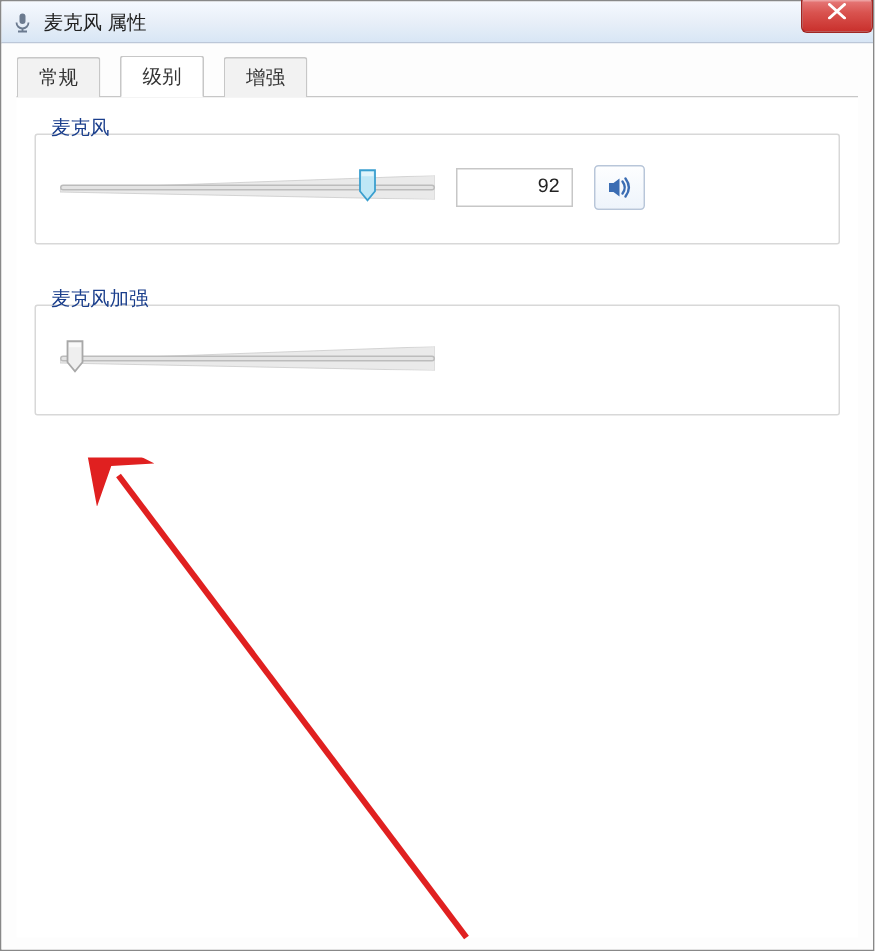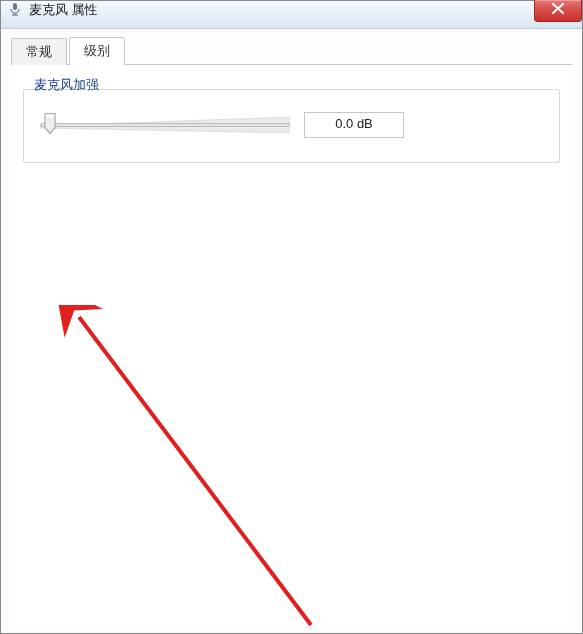--- a/index.html
+++ b/index.html
@@ -16,20 +16,21 @@
     background: #fff;
     position: relative;
     border: 1px solid #888;
     box-shadow: 0 0 8px rgba(0,0,0,0.2);
   }
   .titlebar {
     height: 28px;
     background: linear-gradient(to bottom, #f5f9ff 0%, #e8eff8 50%, #d8e6f5 100%);
     border-bottom: 1px solid #bcc7d8;
     display: flex;
+    align-items: center;
     padding: 0 6px;
     position: relative;
   }
   .titlebar-icon {
     width: 16px;
     height: 16px;
     margin-right: 6px;
     display: flex;
     align-items: center;
     justify-content: center;
@@ -70,21 +71,21 @@
     height: 28px;
     border-bottom: 1px solid #c7c7c7;
   }
   .tab {
     padding: 4px 14px;
     font-size: 13px;
     color: #333;
     background: #f2f2f2;
     border: 1px solid #c7c7c7;
     border-bottom: none;
-    margin-right: 2px;
+    margin-right: 13px;
     position: relative;
     top: 1px;
     cursor: pointer;
     border-radius: 2px 2px 0 0;
   }
   .tab.active {
     background: #fff;
     border-bottom: 1px solid #fff;
     top: 1px;
     z-index: 2;
@@ -196,43 +197,68 @@
           <path d="M1 1 L11 10 M11 1 L1 10" stroke="#fff" stroke-width="2" stroke-linecap="round"></path>
         </svg>
     </div>
   </div>
 
   <div class="client">
 
     <div class="tabstrip">
       <div class="tab">常规</div>
       <div class="tab active">级别</div>
+      <div class="tab">增强</div>
     </div>
 
     <div class="tab-content">
 
+      <div class="group" style="margin-top:10px;">
+        <div class="group-label">麦克风</div>
+        <div class="row">
+          <div class="slider-wrap">
+            <svg class="slider-wedge" viewBox="0 0 250 16" preserveAspectRatio="none">
+              <polygon points="0,9 250,0 250,16 0,11" fill="#eaeaea" stroke="#cfcfcf" stroke-width="0.6"></polygon>
+            </svg>
+            <div class="slider-track"></div>
+            <div class="slider-thumb" id="mic-thumb" style="left: 82%;">
+              <svg width="14" height="24" viewBox="0 0 14 24">
+                <path d="M2 2 H12 V16 L7 22 L2 16 Z" fill="#bfe7f6" stroke="#3a9fcf" stroke-width="1.2"></path>
+                <path d="M3 3 H11 V6 H3 Z" fill="#e8f7fd" opacity="0.8"></path>
+              </svg>
+            </div>
+          </div>
+          <div class="value-box">92</div>
+          <div class="icon-btn">
+            <svg width="18" height="18" viewBox="0 0 18 18">
+              <path d="M2 6 H5 L9 3 V15 L5 12 H2 Z" fill="#3b6db3"></path>
+              <path d="M11 5 Q14 9 11 13" stroke="#3b6db3" stroke-width="1.6" fill="none" stroke-linecap="round"></path>
+              <path d="M13 3 Q17.5 9 13 15" stroke="#3b6db3" stroke-width="1.6" fill="none" stroke-linecap="round"></path>
+            </svg>
+          </div>
+        </div>
+      </div>
 
       <div style="height:10px;"></div>
 
       <div class="group">
         <div class="group-label">麦克风加强</div>
         <div class="row">
           <div class="slider-wrap">
             <svg class="slider-wedge" viewBox="0 0 250 16" preserveAspectRatio="none">
               <polygon points="0,9 250,0 250,16 0,11" fill="#eaeaea" stroke="#cfcfcf" stroke-width="0.6"></polygon>
             </svg>
             <div class="slider-track"></div>
             <div class="slider-thumb" id="boost-thumb" style="left: 4%;">
               <svg width="14" height="24" viewBox="0 0 14 24">
                 <path d="M2 2 H12 V16 L7 22 L2 16 Z" fill="#efefef" stroke="#a8a8a8" stroke-width="1.2"></path>
                 <path d="M3 3 H11 V6 H3 Z" fill="#fafafa" opacity="0.9"></path>
               </svg>
             </div>
           </div>
-          <div class="value-box wide">0.0 dB</div>
         </div>
       </div>
 
       <svg class="annot-arrow" style="left:40px; top:240px; width:300px; height:330px;" viewBox="0 0 300 330">
         <defs>
           <marker id="arrhead" markerWidth="12" markerHeight="12" refX="2" refY="6" orient="auto">
             <path d="M0 0 L12 6 L0 12 L4 6 Z" fill="#e02020"></path>
           </marker>
         </defs>
         <line x1="260" y1="320" x2="28" y2="12" stroke="#e02020" stroke-width="4" marker-end="url(#arrhead)"></line>

